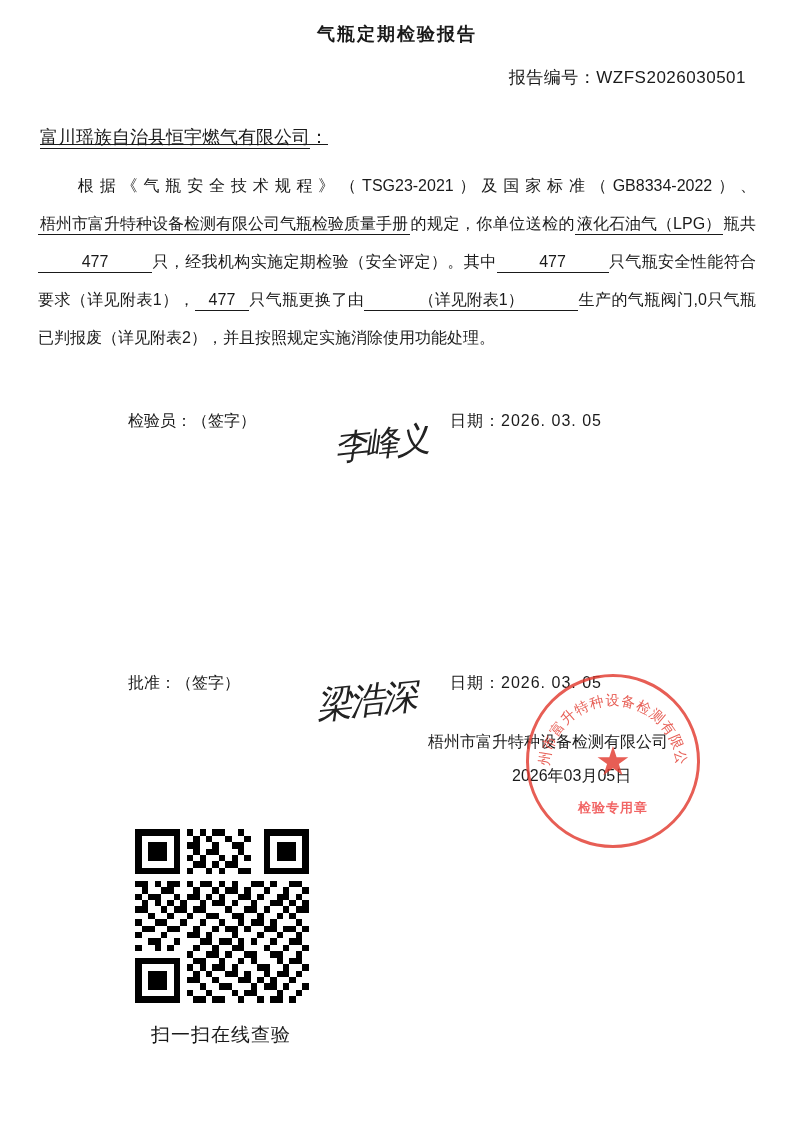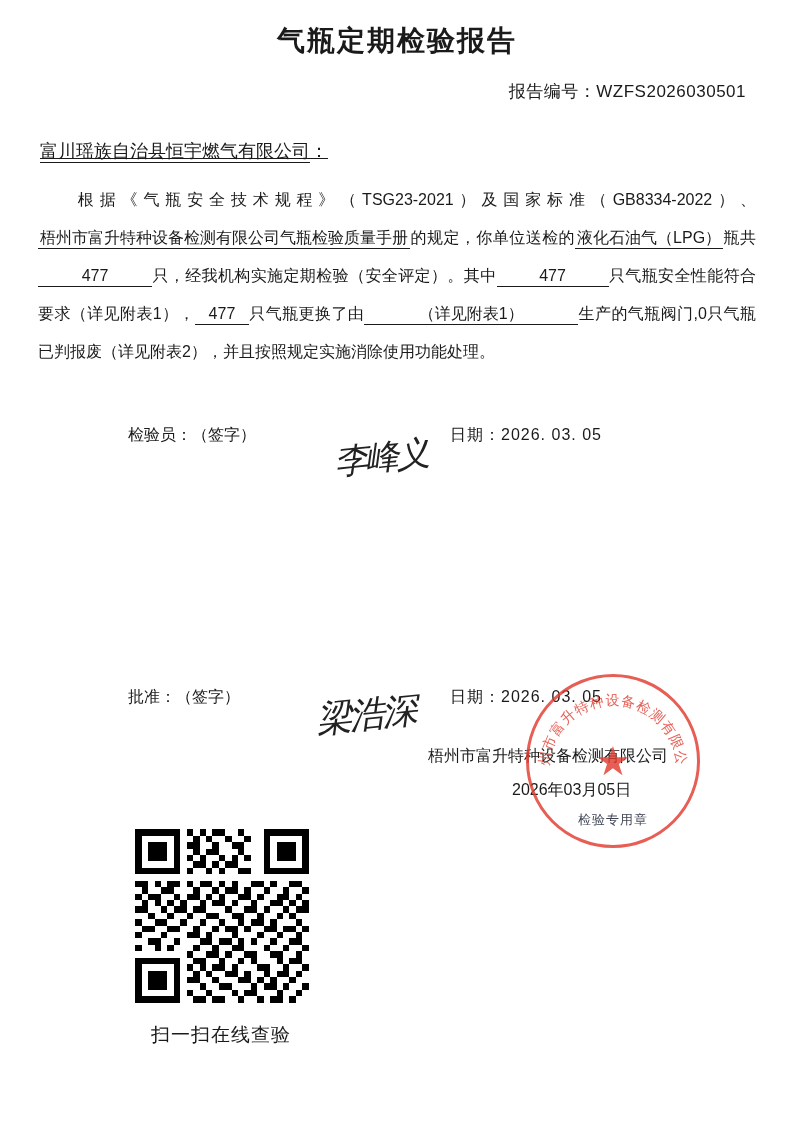--- a/index.html
+++ b/index.html
@@ -17,21 +17,21 @@
   }
   .page {
     position: relative;
     width: 794px;
     height: 1123px;
     box-sizing: border-box;
     padding: 0 38px;
   }
   .doc-title {
     text-align: center;
-    font-size: 28px;
+    font-size: 18px;
     font-weight: bold;
     letter-spacing: 2px;
     margin-top: 22px;
     margin-bottom: 0;
     font-family: "Liberation Serif", "DejaVu Serif", serif;
   }
   .report-no {
     text-align: right;
     font-size: 17px;
     margin-top: 20px;
@@ -144,25 +144,26 @@
     top: 50%;
     transform: translate(-50%,-50%);
     color: #e23b30;
     font-size: 40px;
     line-height: 1;
   }
   .seal-text-bottom {
     position: absolute;
     left: 0;
     right: 0;
-    bottom: 16px;
+    bottom: 28px;
     text-align: center;
-    color: #0f172a;
+    color: #ef4444;
     font-size: 13px;
     letter-spacing: 1px;
+    font-weight: bold;
   }
   .seal-arc {
     position: absolute;
     left: 0;
     top: 0;
     width: 168px;
     height: 168px;
   }
   .seal-arc text {
     fill: #e23b30;

